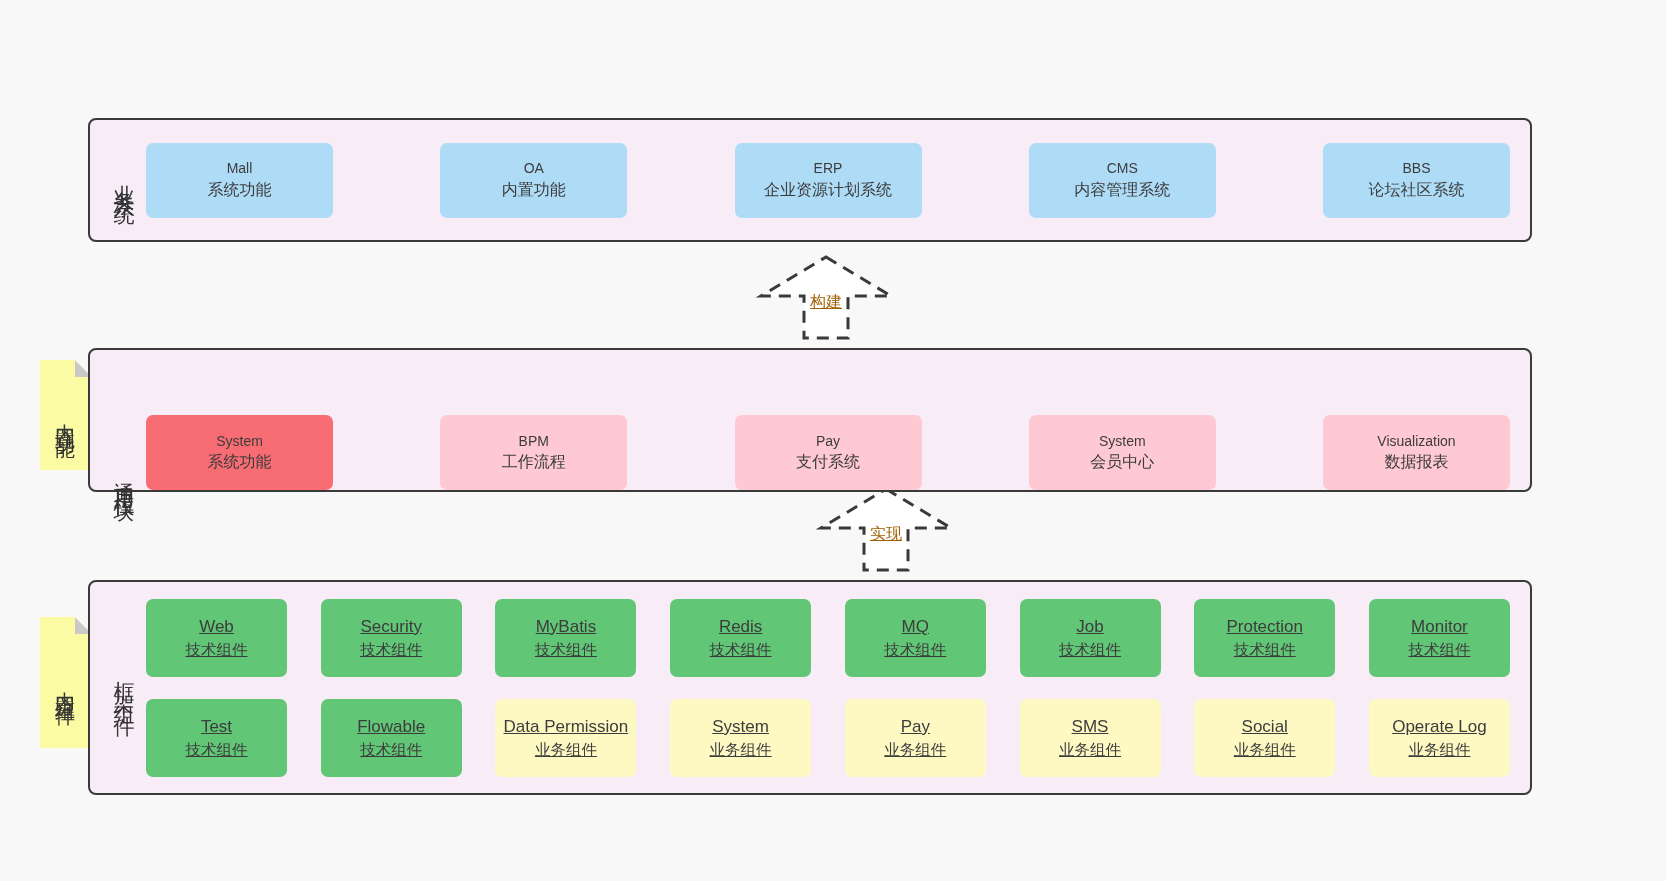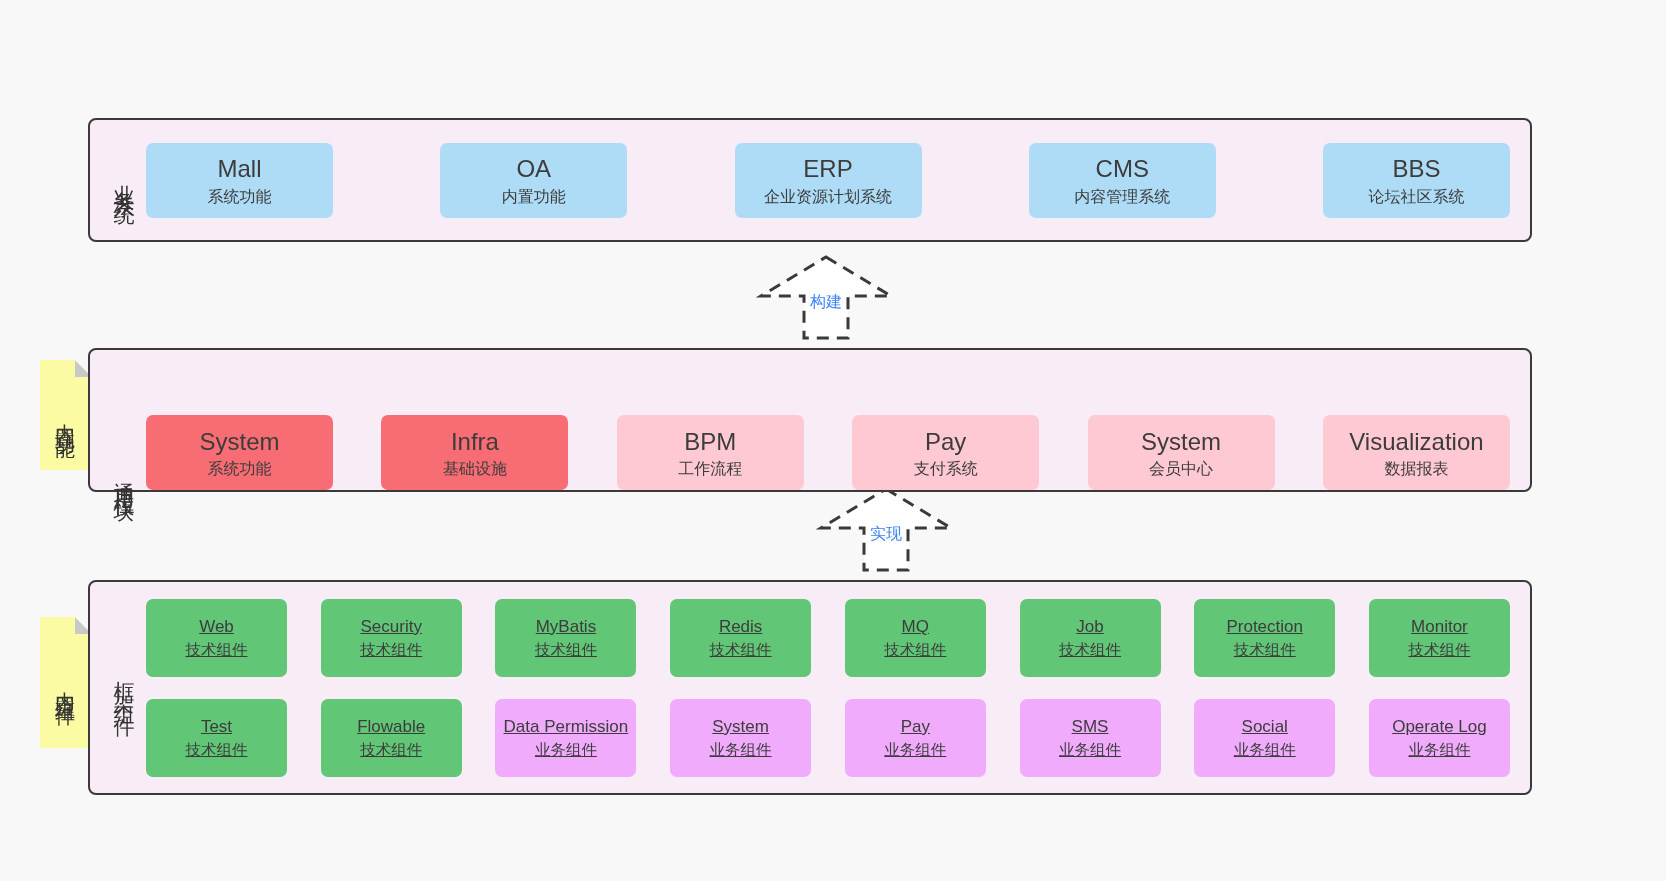--- a/index.html
+++ b/index.html
@@ -57,32 +57,32 @@
   
   .box {
     border-radius:7px;
     display:flex; flex-direction:column;
     align-items:center; justify-content:center;
     text-align:center;
     line-height:1.4;
     box-sizing:border-box;
     padding:2px 4px;
   }
-  .box-title { font-size:24px; }
+  .box-title { font-size:14px; }
   .box-sub   { font-size:16px; }
   .band--1 .box, .band--2 .box { width:187px; height:75px; }
   .band--3 .box { width:141px; height:78px;text-decoration:underline; }
   .band--3 .box-title { font-size:17px; }
   .band--3 .box-sub   { font-size:15.5px; }
 
   .box--blue        { background:#aedcf7; }
   .box--red         { background:#f76d73; }
   .box--pink        { background:#ffc9d3; }
   .box--green-dark  { background:#62c677; }
-  .box--green-light { background:#f0abfc; }
+  .box--green-light { background:#fef9c3; }
 
   
   .sticky {
     position:absolute;
     left:40px; width:52px;
     background:#fbfba3;
     z-index:1;
     clip-path:polygon(0 0, calc(100% - 17px) 0, 100% 17px, 100% 100%, 0 100%);
     display:flex; align-items:center; justify-content:center;
   }
@@ -112,22 +112,23 @@
   .arrow--1 { left:756px; top:254px; }
   .arrow--2 { left:816px; top:486px; }
   .arrow svg { display:block; width:100%; height:100%; }
   .arrow-label {
     position:absolute;
     left:50%; top:38px;
     transform:translateX(-50%);
     background:#ffffff;
     padding:0 3px;
     font-size:16px;
-    color:#3b82f6;
+    color:#a16207;
     white-space:nowrap;
+    text-decoration:underline;
   }
 </style>
 </head>
 <body>
 
 <div class="canvas">
 
   <div class="sticky sticky--1">
     <span class="sticky-fold"></span>
     <span class="sticky-text">内置功能</span>
@@ -173,24 +174,20 @@
   </div>
 
   <section class="band band--2">
     <div class="band-label">通用模块</div>
     <div class="band-content">
       <div class="band-row">
         <div class="box box--red">
           <div class="box-title">System</div>
           <div class="box-sub">系统功能</div>
         </div>
-        <div class="box box--red">
-          <div class="box-title">Infra</div>
-          <div class="box-sub">基础设施</div>
-        </div>
         <div class="box box--pink">
           <div class="box-title">BPM</div>
           <div class="box-sub">工作流程</div>
         </div>
         <div class="box box--pink">
           <div class="box-title">Pay</div>
           <div class="box-sub">支付系统</div>
         </div>
         <div class="box box--pink">
           <div class="box-title">System</div>

